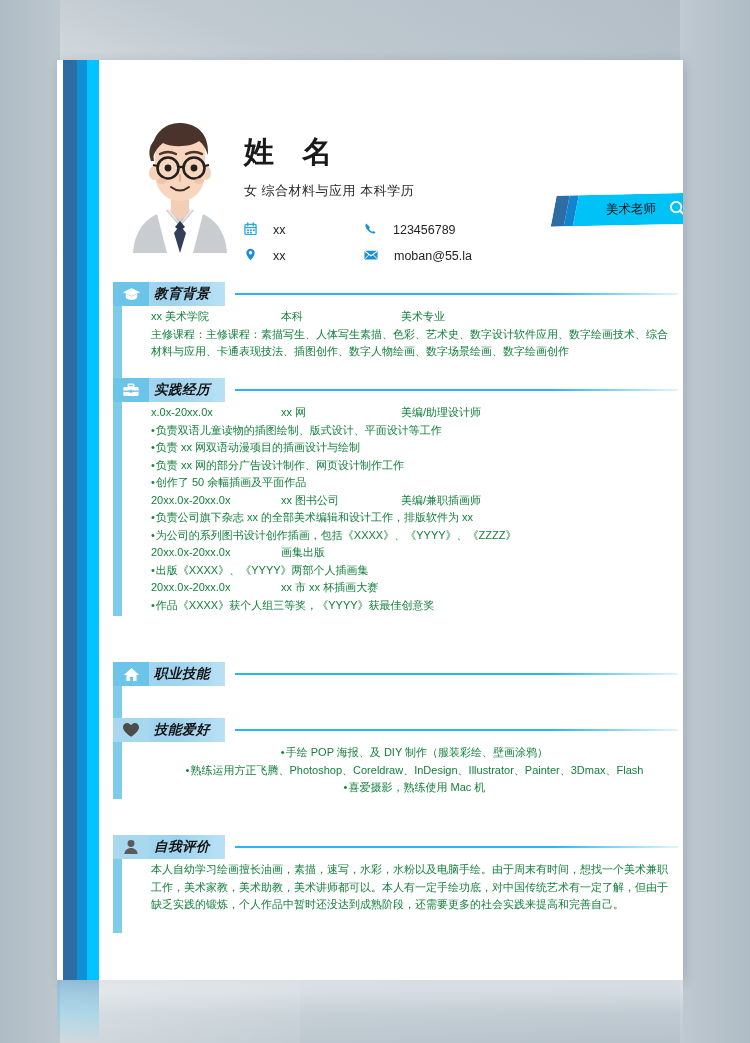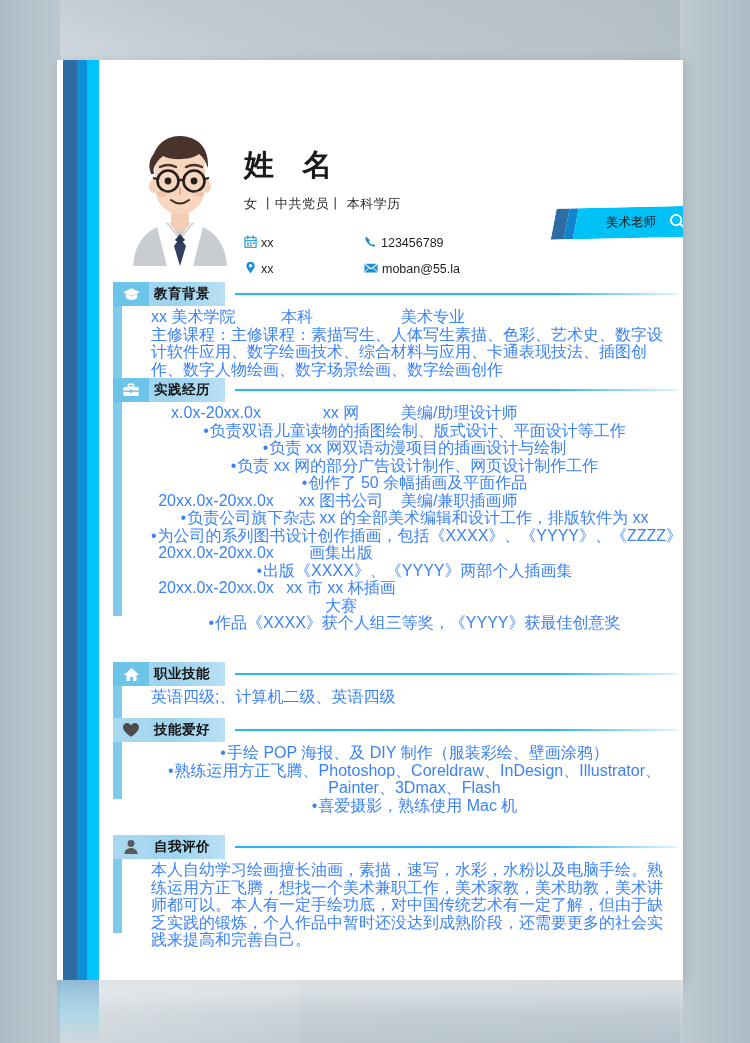--- a/index.html
+++ b/index.html
@@ -76,21 +76,21 @@
 
   
   .stripe { position: absolute; top: 0; bottom: 0; }
   #stripe-dark   { left: 6px;  width: 14px; background: #2e6da4; }
   #stripe-mid    { left: 20px; width: 10px; background: #0e8fd6; }
   #stripe-cyan   { left: 30px; width: 12px; background: #00c4ff; }
 
   
   #header {
     position: absolute;
-    left: 0; top: 16px;
+    left: 0; top: 3px;
     width: 100%;
     height: 215px;
   }
 
   #avatar {
     position: absolute;
     left: 68px;
     top: 58px;
     width: 110px;
     height: 132px;
@@ -154,27 +154,27 @@
     position: absolute;
     left: 187px;
     top: 159px;
     width: 300px;
     display: grid;
     grid-template-columns: 120px 1fr;
     row-gap: 10px;
     font-size: 12.5px;
     color: #1f1f1f;
   }
-  .contact-item { display: flex; align-items: center; gap: 4px; white-space: nowrap; }
+  .contact-item { display: flex; align-items: center; gap: 16px; white-space: nowrap; }
   .contact-item .ci-text { line-height: 1; }
 
   
   .section { position: absolute; left: 56px; width: 565px; }
 
-  .sec-head { position: relative; height: 24px; }
+  .sec-head { position: relative; height: 24px; font-style: italic; }
   .sec-banner {
     position: absolute;
     left: 0; top: 0;
     height: 24px;
     width: 112px;
     background: linear-gradient(90deg, #a8d8f0 0%, #9ed3ee 55%, #b9e1f5 100%);
   }
   .sec-iconbox {
     position: absolute;
     left: 0; top: 0;
@@ -203,23 +203,23 @@
     left: 122px;
     top: 11px;
     right: 0;
     height: 2px;
     background: linear-gradient(90deg, #29b6f6 0%, #29b6f6 72%, rgba(41,182,246,0.15) 100%);
   }
 
   .sec-body {
     margin-top: 2px;
     padding-left: 38px;
-    font-size: 16px;
+    font-size: 11px;
     line-height: 17.5px;
-    color: #3b82f6;
+    color: #15803d;
   }
   .sec-body .row { white-space: pre; }
   .sec-body .wrap { white-space: normal; }
 
   
   .sec-rail {
     position: absolute;
     left: 0;
     top: 24px;
     width: 9px;
@@ -288,21 +288,21 @@
         <ellipse cx="37" cy="60" rx="5" ry="3" fill="#f0b49c" opacity="0.55"></ellipse>
         <ellipse cx="74" cy="60" rx="5" ry="3" fill="#f0b49c" opacity="0.55"></ellipse>
 
         <path d="M55 54 L55 60" stroke="#e0a98e" stroke-width="1.8" stroke-linecap="round" fill="none"></path>
         <path d="M46 66 Q55 73 64 66" stroke="#3d2c25" stroke-width="2" fill="none" stroke-linecap="round"></path>
       </svg>
     </div>
 
     <div id="name-block">
       <div id="name">姓 名</div>
-      <div id="subtitle">女 丨中共党员丨 本科学历</div>
+      <div id="subtitle">女 综合材料与应用 本科学历</div>
     </div>
 
     <div id="job-badge">
       <span id="badge-seg-dark"></span>
       <span id="badge-seg-mid"></span>
       <span id="badge-seg-cyan"></span>
       <span id="badge-label">美术老师</span>
       <span id="badge-search-icon">
         <svg width="17" height="17" viewBox="0 0 17 17">
           <circle cx="7" cy="7" r="5.2" fill="none" stroke="#ffffff" stroke-width="1.9"></circle>
@@ -378,21 +378,21 @@
           <div class="jobline">
             <span class="c1">xx 美术学院</span>
             <span class="c2">本科</span>
             <span>美术专业</span>
           </div>
           <div class="wrap">主修课程：主修课程：素描写生、人体写生素描、色彩、艺术史、数字设计软件应用、数字绘画技术、综合材料与应用、卡通表现技法、插图创作、数字人物绘画、数字场景绘画、数字绘画创作</div>
         </div>
         <span class="sec-rail" style="height: 74px;"></span>
         <span class="sec-tail"></span>
       </div>
-      <div class="section" style="top: 318px; text-align: center;">
+      <div class="section" style="top: 318px;">
         <div class="sec-head">
           <span class="sec-banner"></span>
           <span class="sec-iconbox">
             <svg width="18" height="15" viewBox="0 0 20 16">
               <rect x="7" y="1" width="6" height="3" rx="0.8" fill="none" stroke="#ffffff" stroke-width="1.6"></rect>
               <rect x="1.5" y="4.2" width="17" height="10" rx="1.4" fill="#ffffff"></rect>
               <rect x="1.5" y="8" width="17" height="1.6" fill="#6cc4e8"></rect>
               <rect x="8.4" y="7.2" width="3.2" height="3.2" rx="0.5" fill="#6cc4e8"></rect>
             </svg>
           </span>
@@ -437,21 +437,20 @@
           <span class="sec-banner"></span>
           <span class="sec-iconbox">
             <svg width="17" height="15" viewBox="0 0 18 16">
               <path d="M9 1 L17.2 8.4 L14.4 8.4 L14.4 15 L10.7 15 L10.7 10.6 L7.3 10.6 L7.3 15 L3.6 15 L3.6 8.4 L0.8 8.4 Z" fill="#ffffff"></path>
             </svg>
           </span>
           <span class="sec-title">职业技能</span>
           <span class="sec-rule"></span>
         </div>
         <div class="sec-body">
-          <div class="row">英语四级;、计算机二级、英语四级</div>
         </div>
         <span class="sec-rail" style="height: 39px;"></span>
         <span class="sec-tail"></span>
       </div>
       <div class="section" style="top: 658px; text-align: center;">
         <div class="sec-head">
           <span class="sec-banner"></span>
           <span class="sec-iconbox" style="background: rgb(168, 216, 240);">
             <svg width="18" height="16" viewBox="0 0 20 18">
               <path d="M10 16.6 C10 16.6 1 10.8 1 5.8 C1 2.9 3.1 1 5.6 1 C7.5 1 9.1 2.1 10 3.7 C10.9 2.1 12.5 1 14.4 1 C16.9 1 19 2.9 19 5.8 C19 10.8 10 16.6 10 16.6 Z" fill="#4c4c4c"></path>
@@ -474,21 +473,21 @@
           <span class="sec-iconbox" style="background: rgb(168, 216, 240);">
             <svg width="16" height="16" viewBox="0 0 18 18">
               <circle cx="9" cy="5" r="3.9" fill="#5a5a5a"></circle>
               <path d="M1.6 17 C1.6 12.6 5 10 9 10 C13 10 16.4 12.6 16.4 17 Z" fill="#5a5a5a"></path>
             </svg>
           </span>
           <span class="sec-title">自我评价</span>
           <span class="sec-rule"></span>
         </div>
         <div class="sec-body">
-          <div class="wrap">本人自幼学习绘画擅长油画，素描，速写，水彩，水粉以及电脑手绘。熟练运用方正飞腾，想找一个美术兼职工作，美术家教，美术助教，美术讲师都可以。本人有一定手绘功底，对中国传统艺术有一定了解，但由于缺乏实践的锻炼，个人作品中暂时还没达到成熟阶段，还需要更多的社会实践来提高和完善自己。</div>
+          <div class="wrap">本人自幼学习绘画擅长油画，素描，速写，水彩，水粉以及电脑手绘。由于周末有时间，想找一个美术兼职工作，美术家教，美术助教，美术讲师都可以。本人有一定手绘功底，对中国传统艺术有一定了解，但由于缺乏实践的锻炼，个人作品中暂时还没达到成熟阶段，还需要更多的社会实践来提高和完善自己。</div>
         </div>
         <span class="sec-rail" style="height: 74px;"></span>
         <span class="sec-tail"></span>
       </div>
     </div>
 
 </div>
 
 <div id="page-reflection"></div>
 <div id="stripe-reflection"></div>

